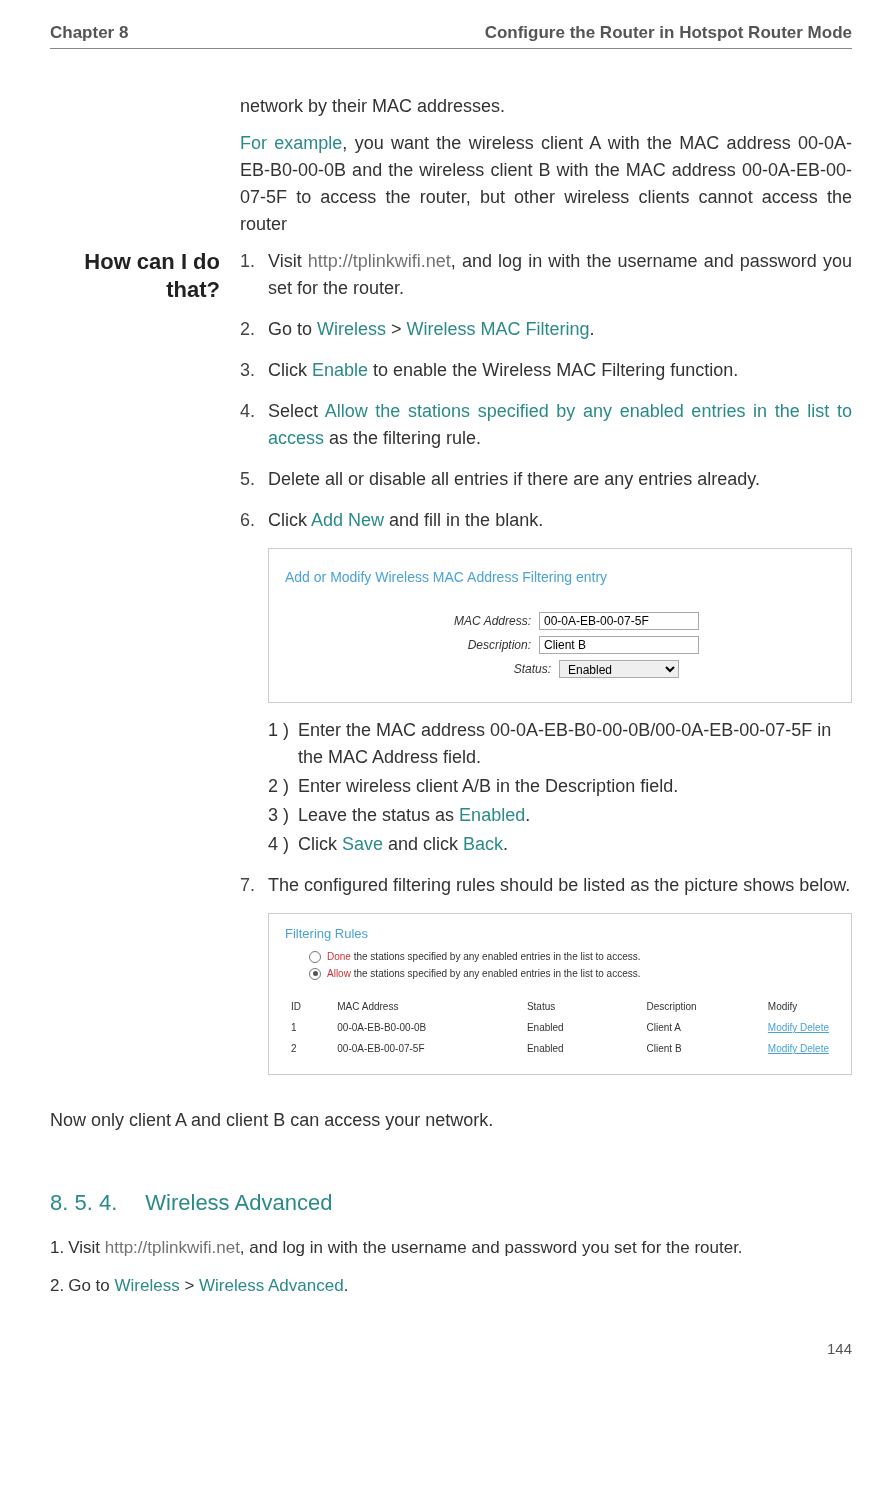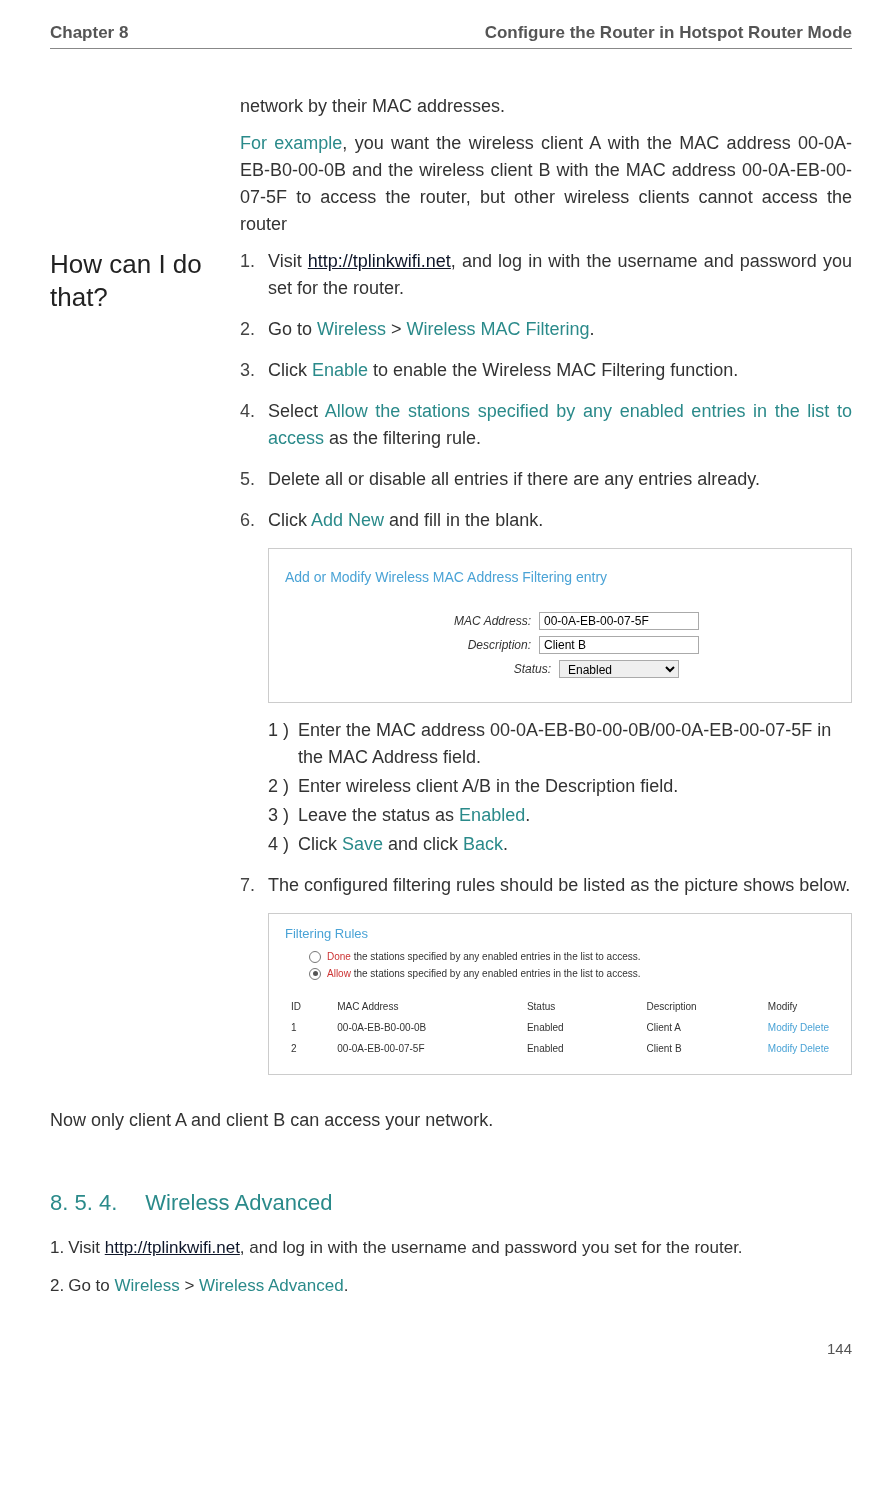--- a/index.html
+++ b/index.html
@@ -28,34 +28,35 @@
     font-weight: 700;
   }
   .two-col {
     display: flex;
     gap: 20px;
     margin-top: 60px;
   }
   .left-col {
     width: 170px;
     flex-shrink: 0;
-    font-size: 26px;
+    font-size: 22px;
     color: #222;
-    font-weight: 400;
+    font-weight: 700;
     line-height: 1.3;
+    text-align: right;
   }
   .right-col {
     flex: 1;
   }
   .para {
     margin: 0 0 10px 0;
     text-align: justify;
   }
   .teal { color: #2a8a8a; }
-  a.link { color: #0f172a; text-decoration: underline; }
+  a.link { color: #737373; }
   ol.steps { list-style: none; padding: 0; margin: 0; }
   ol.steps > li {
     display: flex;
     margin-bottom: 14px;
     text-align: justify;
   }
   ol.steps > li .num {
     width: 28px;
     flex-shrink: 0;
     font-weight: 400;
@@ -92,21 +93,21 @@
   .shot2 { padding: 10px 16px 14px 16px; font-size:11px; }
   .shot2 .ftitle { color:#4aa3d6; font-size:13px; margin-bottom:6px; }
   .shot2 .rule { margin-left: 24px; margin-bottom:2px; color:#333; font-size:10px; display:flex; align-items:center; gap:6px;}
   .shot2 .rule .rad {
     width:10px;height:10px;border:1px solid #777;border-radius:50%;display:inline-flex;align-items:center;justify-content:center;
   }
   .shot2 .rule .rad.sel::after{content:"";width:5px;height:5px;background:#555;border-radius:50%;}
   .shot2 .red{color:#c33;}
   .tbl{ width:100%; margin-top:14px; font-size:10px; color:#333;}
   .tbl th,.tbl td{ text-align:left; padding:2px 4px; font-weight:normal;}
-  .tbl .act{ color:#4aa3d6; white-space:nowrap;}
+  .tbl .act{ color:#4aa3d6; text-decoration:underline; white-space:nowrap;}
 
   .done-row{
     display:flex; gap:20px; margin-top:18px;
   }
   .done-row .l{width:170px; flex-shrink:0; font-size:22px; font-weight:300;}
   .done-row .r{flex:1; font-size:18px;}
 
   .section-head{
     color:#2a8a8a; font-size:22px; margin-top:52px; margin-bottom:16px; font-weight:400;
   }

